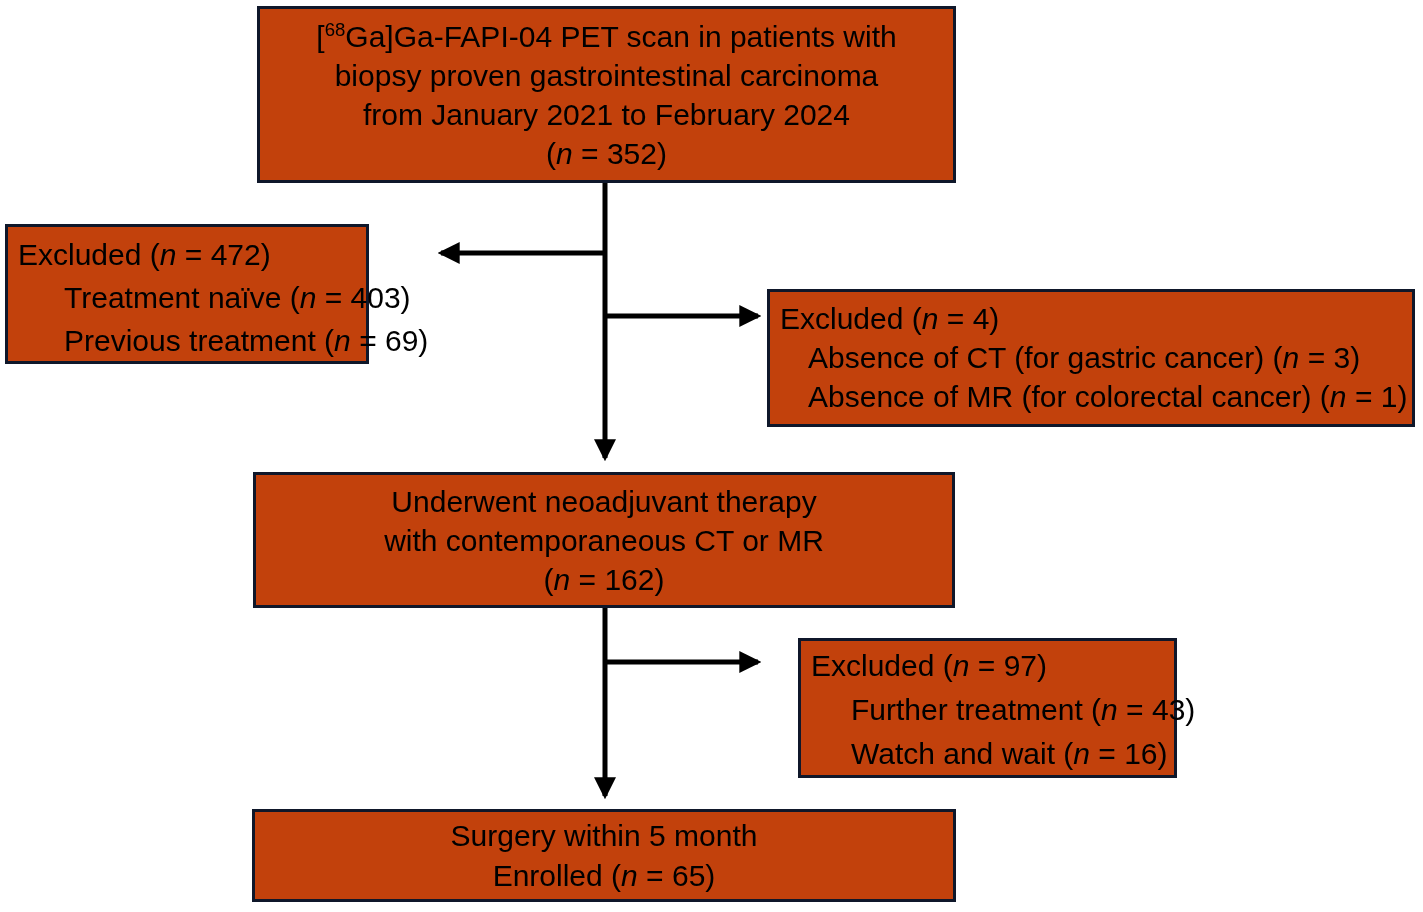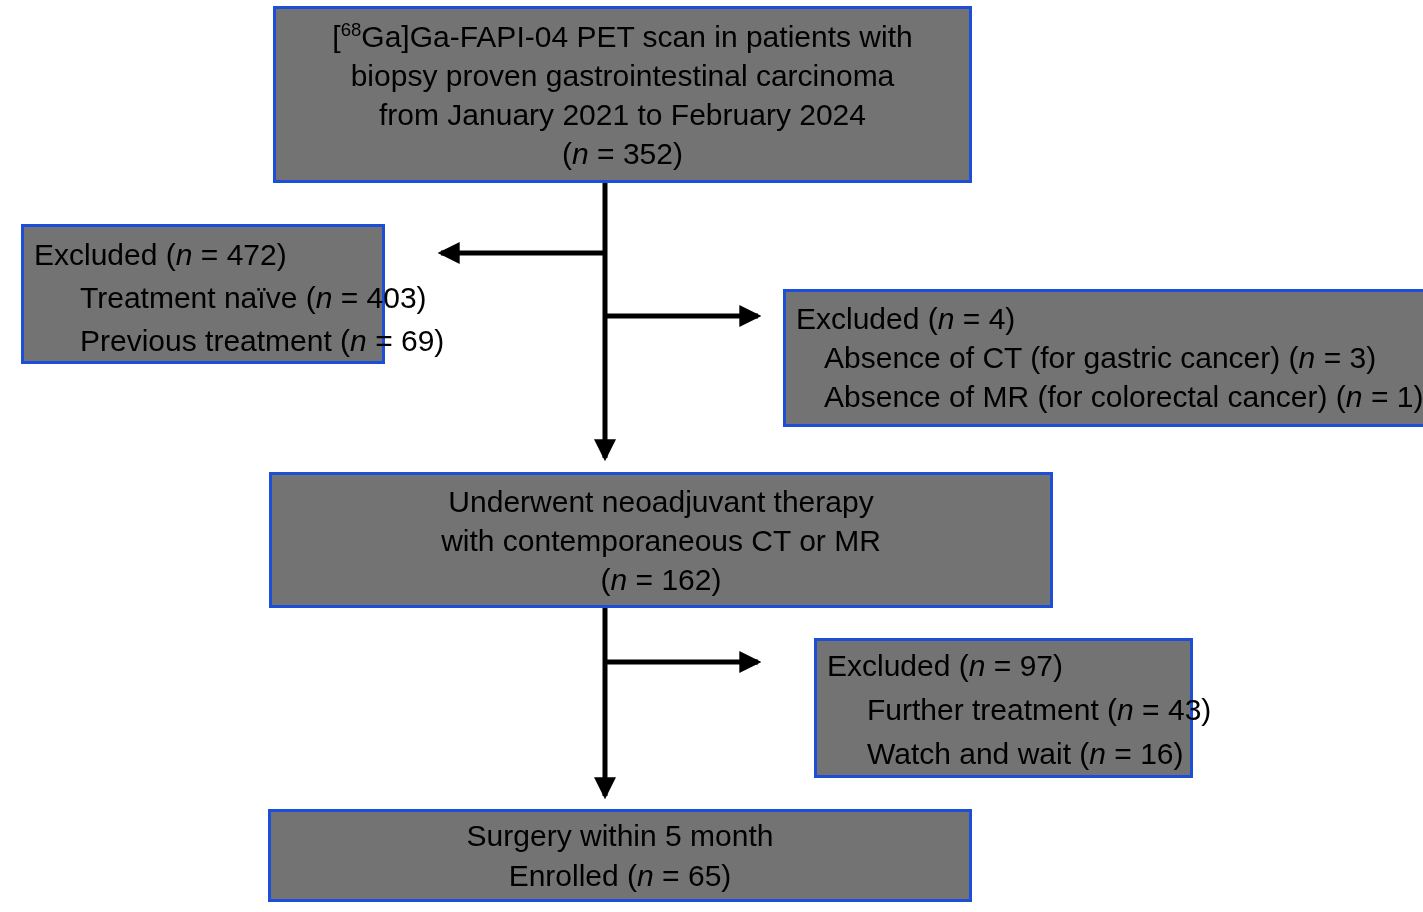--- a/index.html
+++ b/index.html
@@ -9,39 +9,38 @@
     height: 912px;
     background: #ffffff;
     font-family: "Liberation Sans", sans-serif;
     font-size: 30px;
     color: #000000;
     overflow: hidden;
   }
   .box {
     position: absolute;
     box-sizing: border-box;
-    border: 3px solid #1d4ed8;
-    background: #737373;
-    margin-left: 16px;
+    border: 3px solid #0f172a;
+    background: #c2410c;
   }
   .centerbox {
     display: flex;
     flex-direction: column;
     justify-content: center;
     text-align: center;
   }
   .line { white-space: pre; }
   i { font-style: italic; }
   sup { font-size: 0.62em; line-height: 0; }
 
   
   #box-screening        { left: 257px; top: 6px;   width: 699px; height: 177px; line-height: 39px; }
   #box-excluded-first   { left: 5px;   top: 224px; width: 364px; height: 140px; line-height: 43px; padding-top: 6px; }
   #box-excluded-imaging { left: 767px; top: 289px; width: 648px; height: 138px; line-height: 39px; padding-top: 7px; }
-  #box-neoadjuvant      { left: 253px; top: 472px; width: 784px; height: 136px; line-height: 39px; }
+  #box-neoadjuvant      { left: 253px; top: 472px; width: 702px; height: 136px; line-height: 39px; }
   #box-excluded-followup{ left: 798px; top: 638px; width: 379px; height: 140px; line-height: 44px; padding-top: 3px; }
   #box-enrolled         { left: 252px; top: 809px; width: 704px; height: 93px;  line-height: 40px; }
 
   .listbox .title { padding-left: 10px; }
   #box-excluded-first   .item { padding-left: 56px; }
   #box-excluded-imaging .item { padding-left: 38px; }
   #box-excluded-followup .item { padding-left: 50px; }
 
   svg.connectors {
     position: absolute;

